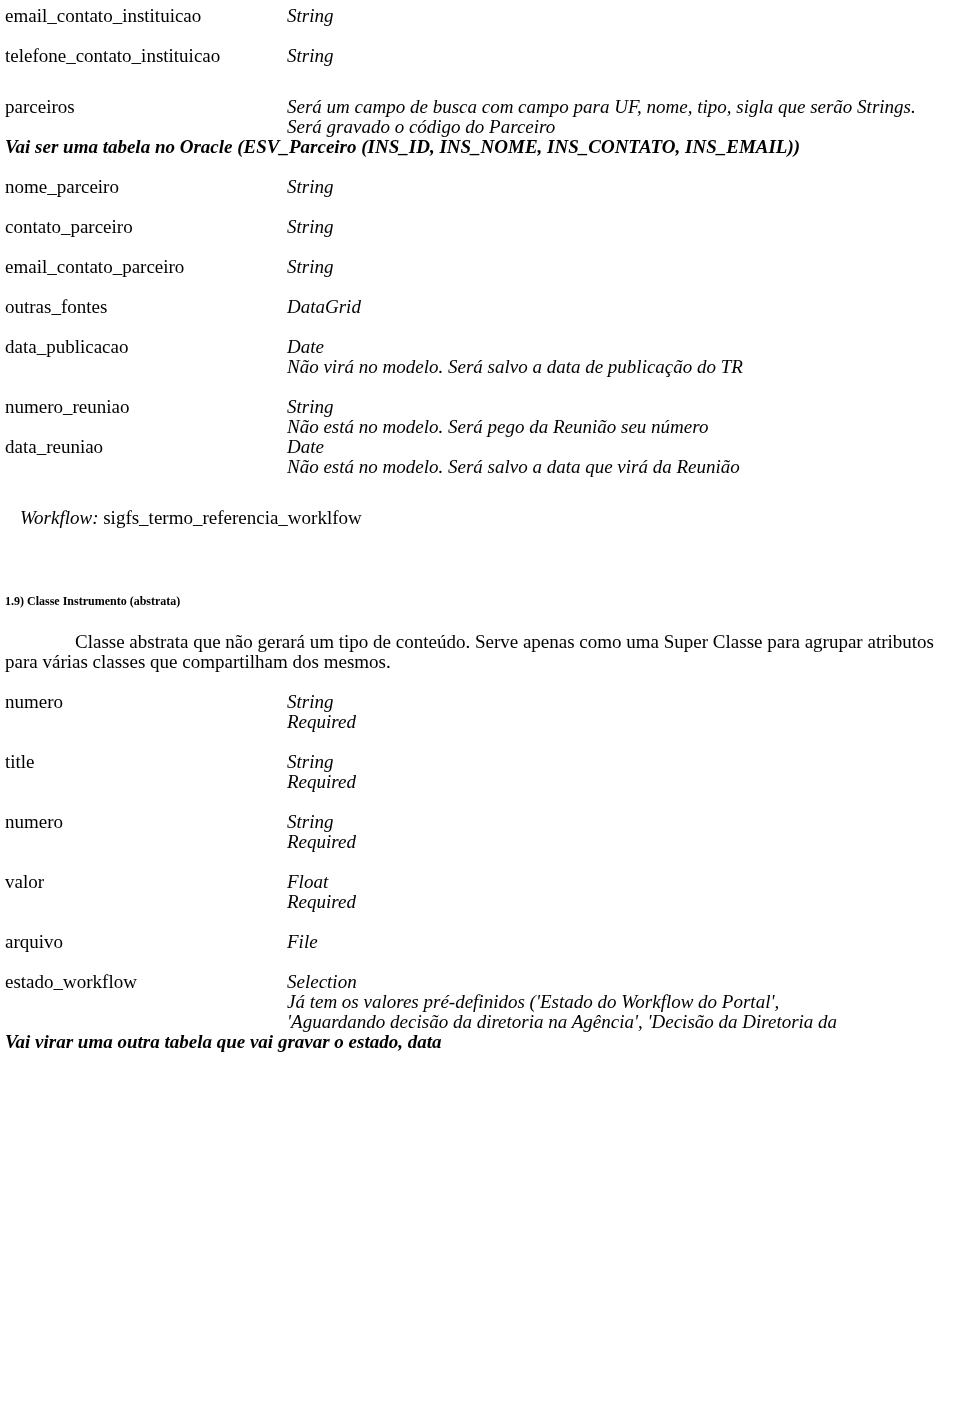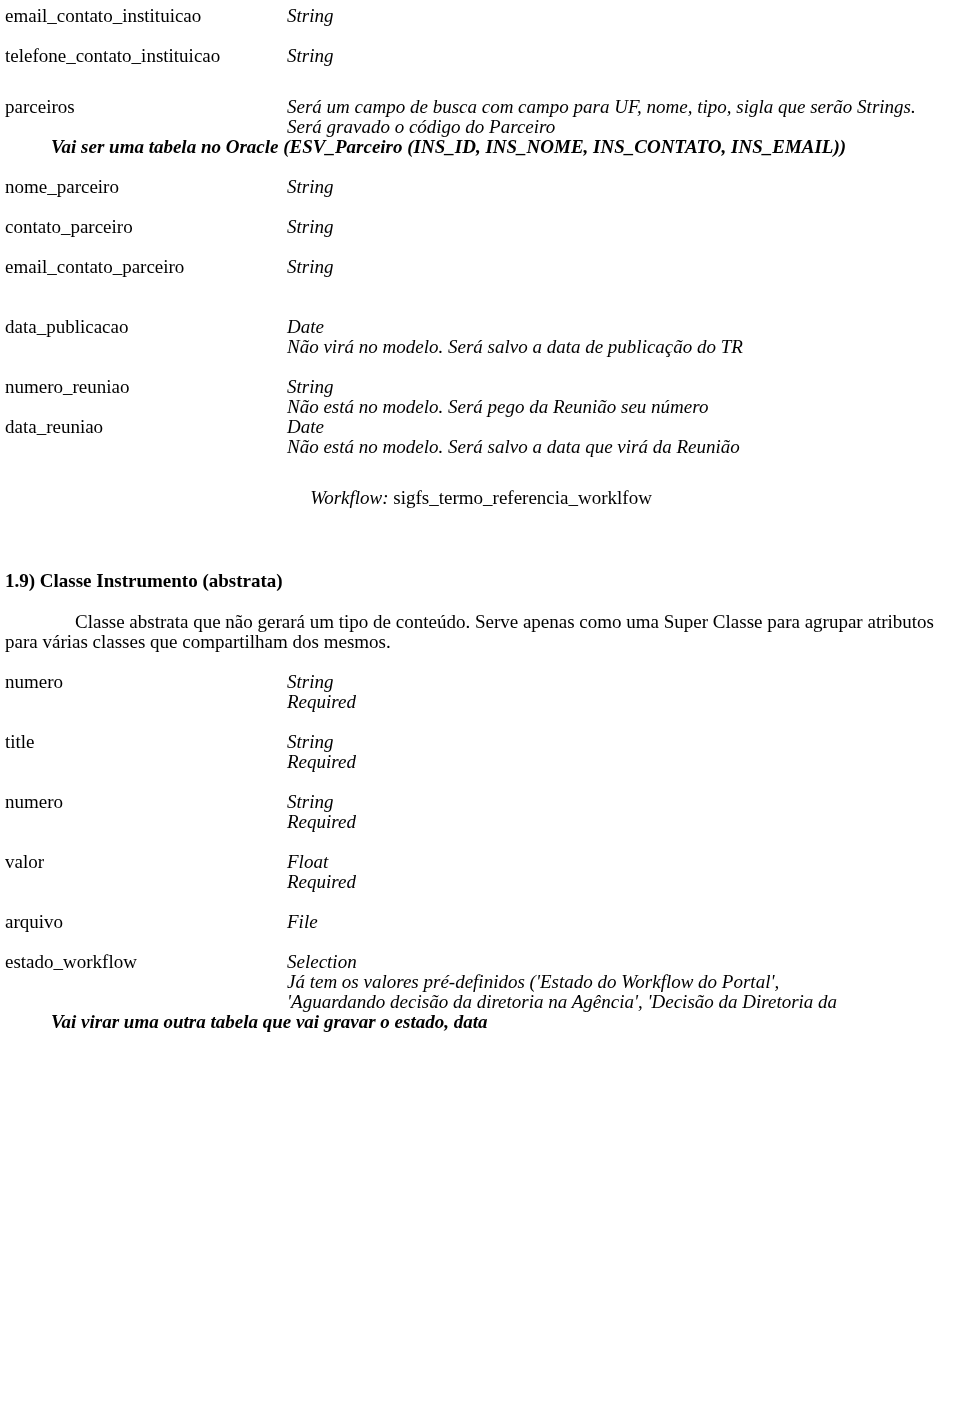--- a/index.html
+++ b/index.html
@@ -55,45 +55,43 @@
   .gap-xs { height: 6px; }
 
   .fullline {
     display: block;
     padding-left: 5px;
     white-space: pre-wrap;
   }
   .bolditalic {
     font-weight: bold;
     font-style: italic;
-    margin-left: 46px;
   }
   .italic { font-style: italic; }
 
   .heading {
     display: block;
     padding-left: 5px;
     font-weight: bold;
-    font-size: 19px;
+    font-size: 12px;
     line-height: 22px;
   }
 
   .para {
     display: block;
     padding-left: 5px;
     padding-right: 0;
     text-indent: 70px;
     text-align: left;
     white-space: normal;
   }
 
   .wf-line {
     display: block;
-    padding-left: 2px;
-    text-align: center;
+    padding-left: 20px;
   }
 </style>
 </head>
 <body>
 
 <div class="page">
 
   <div class="gap-xs"></div>
 
   <div class="row">
@@ -146,20 +144,26 @@
 
   <div class="row">
     <span class="name">email_contato_parceiro</span>
     <span class="vals">
       <span class="line">String</span>
     </span>
   </div>
 
   <div class="gap-md"></div>
 
+  <div class="row">
+    <span class="name">outras_fontes</span>
+    <span class="vals">
+      <span class="line">DataGrid</span>
+    </span>
+  </div>
 
   <div class="gap-md"></div>
 
   <div class="row">
     <span class="name">data_publicacao</span>
     <span class="vals">
       <span class="line">Date</span>
       <span class="line">Não virá no modelo. Será salvo a data de publicação do TR</span>
     </span>
   </div>

